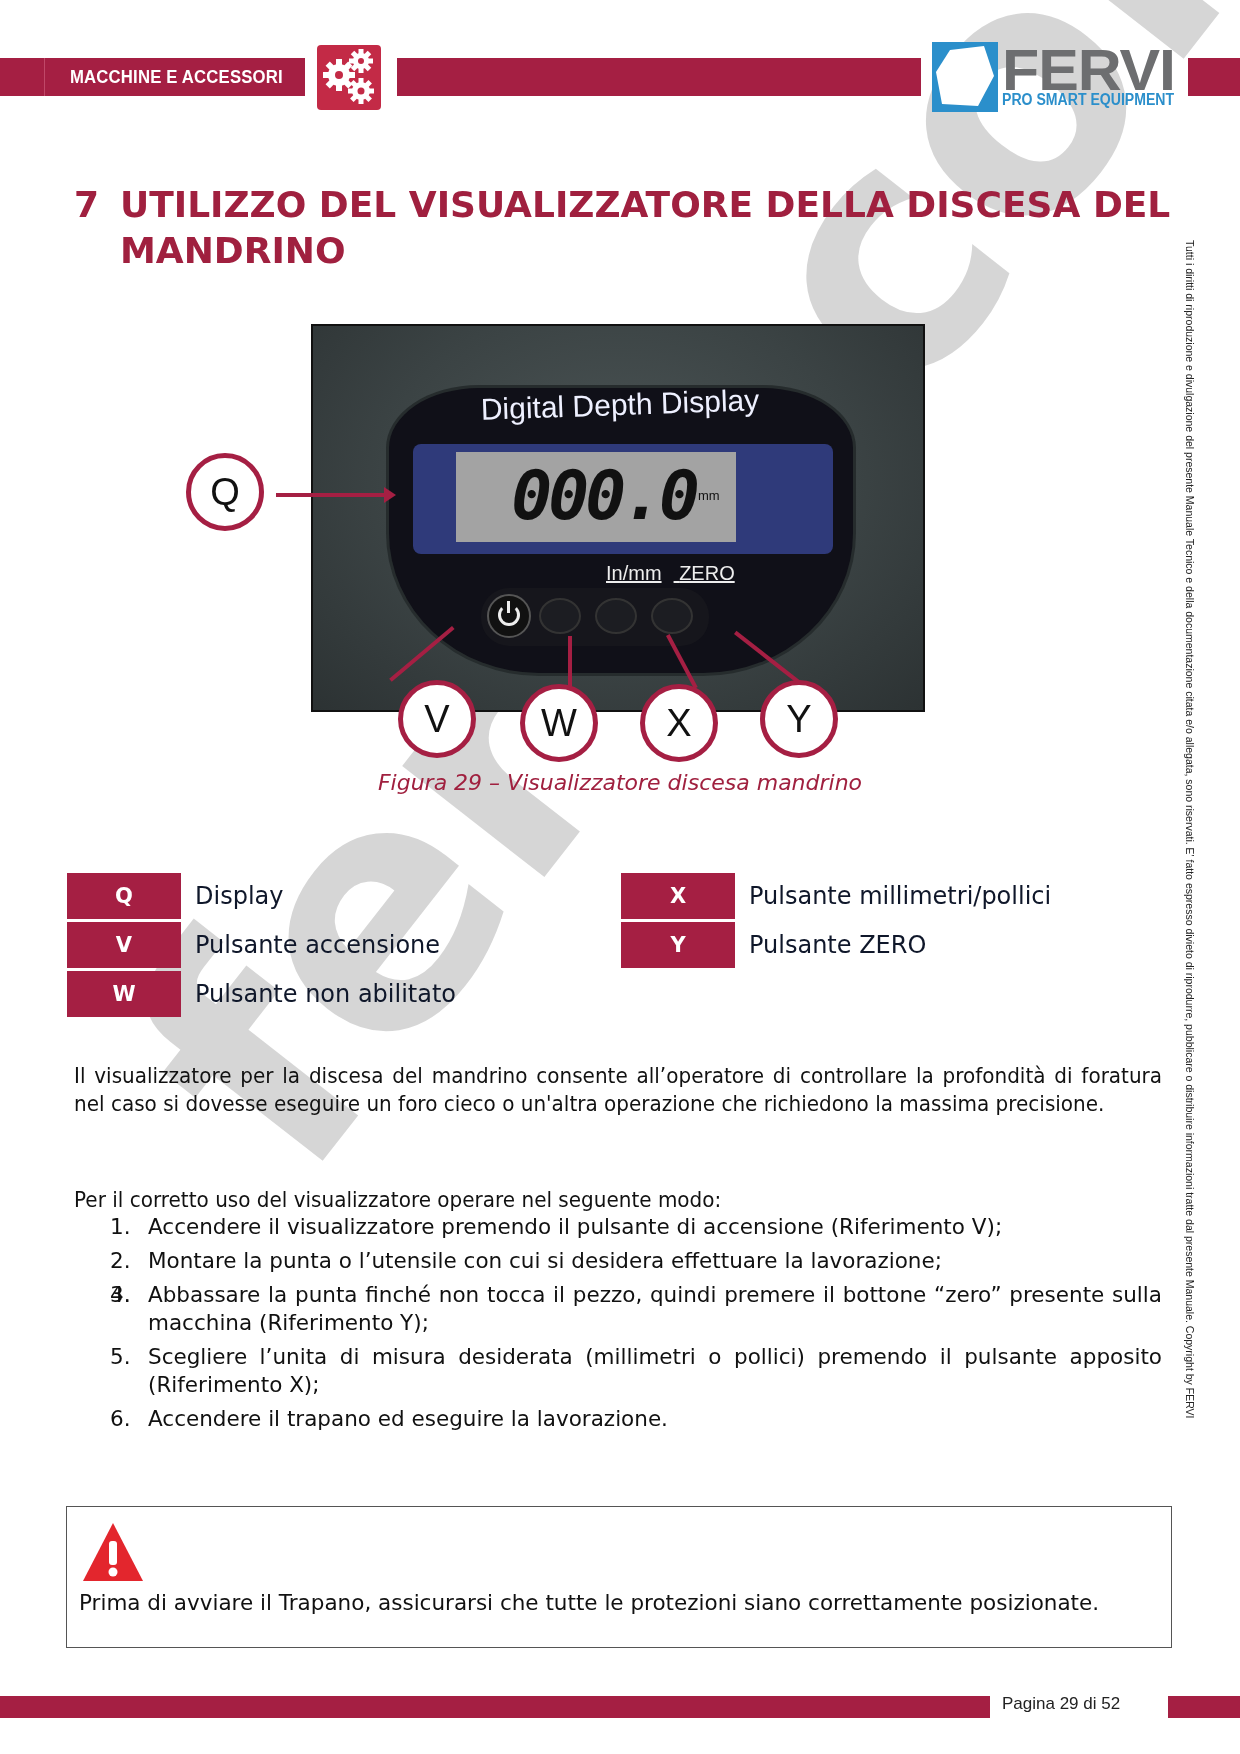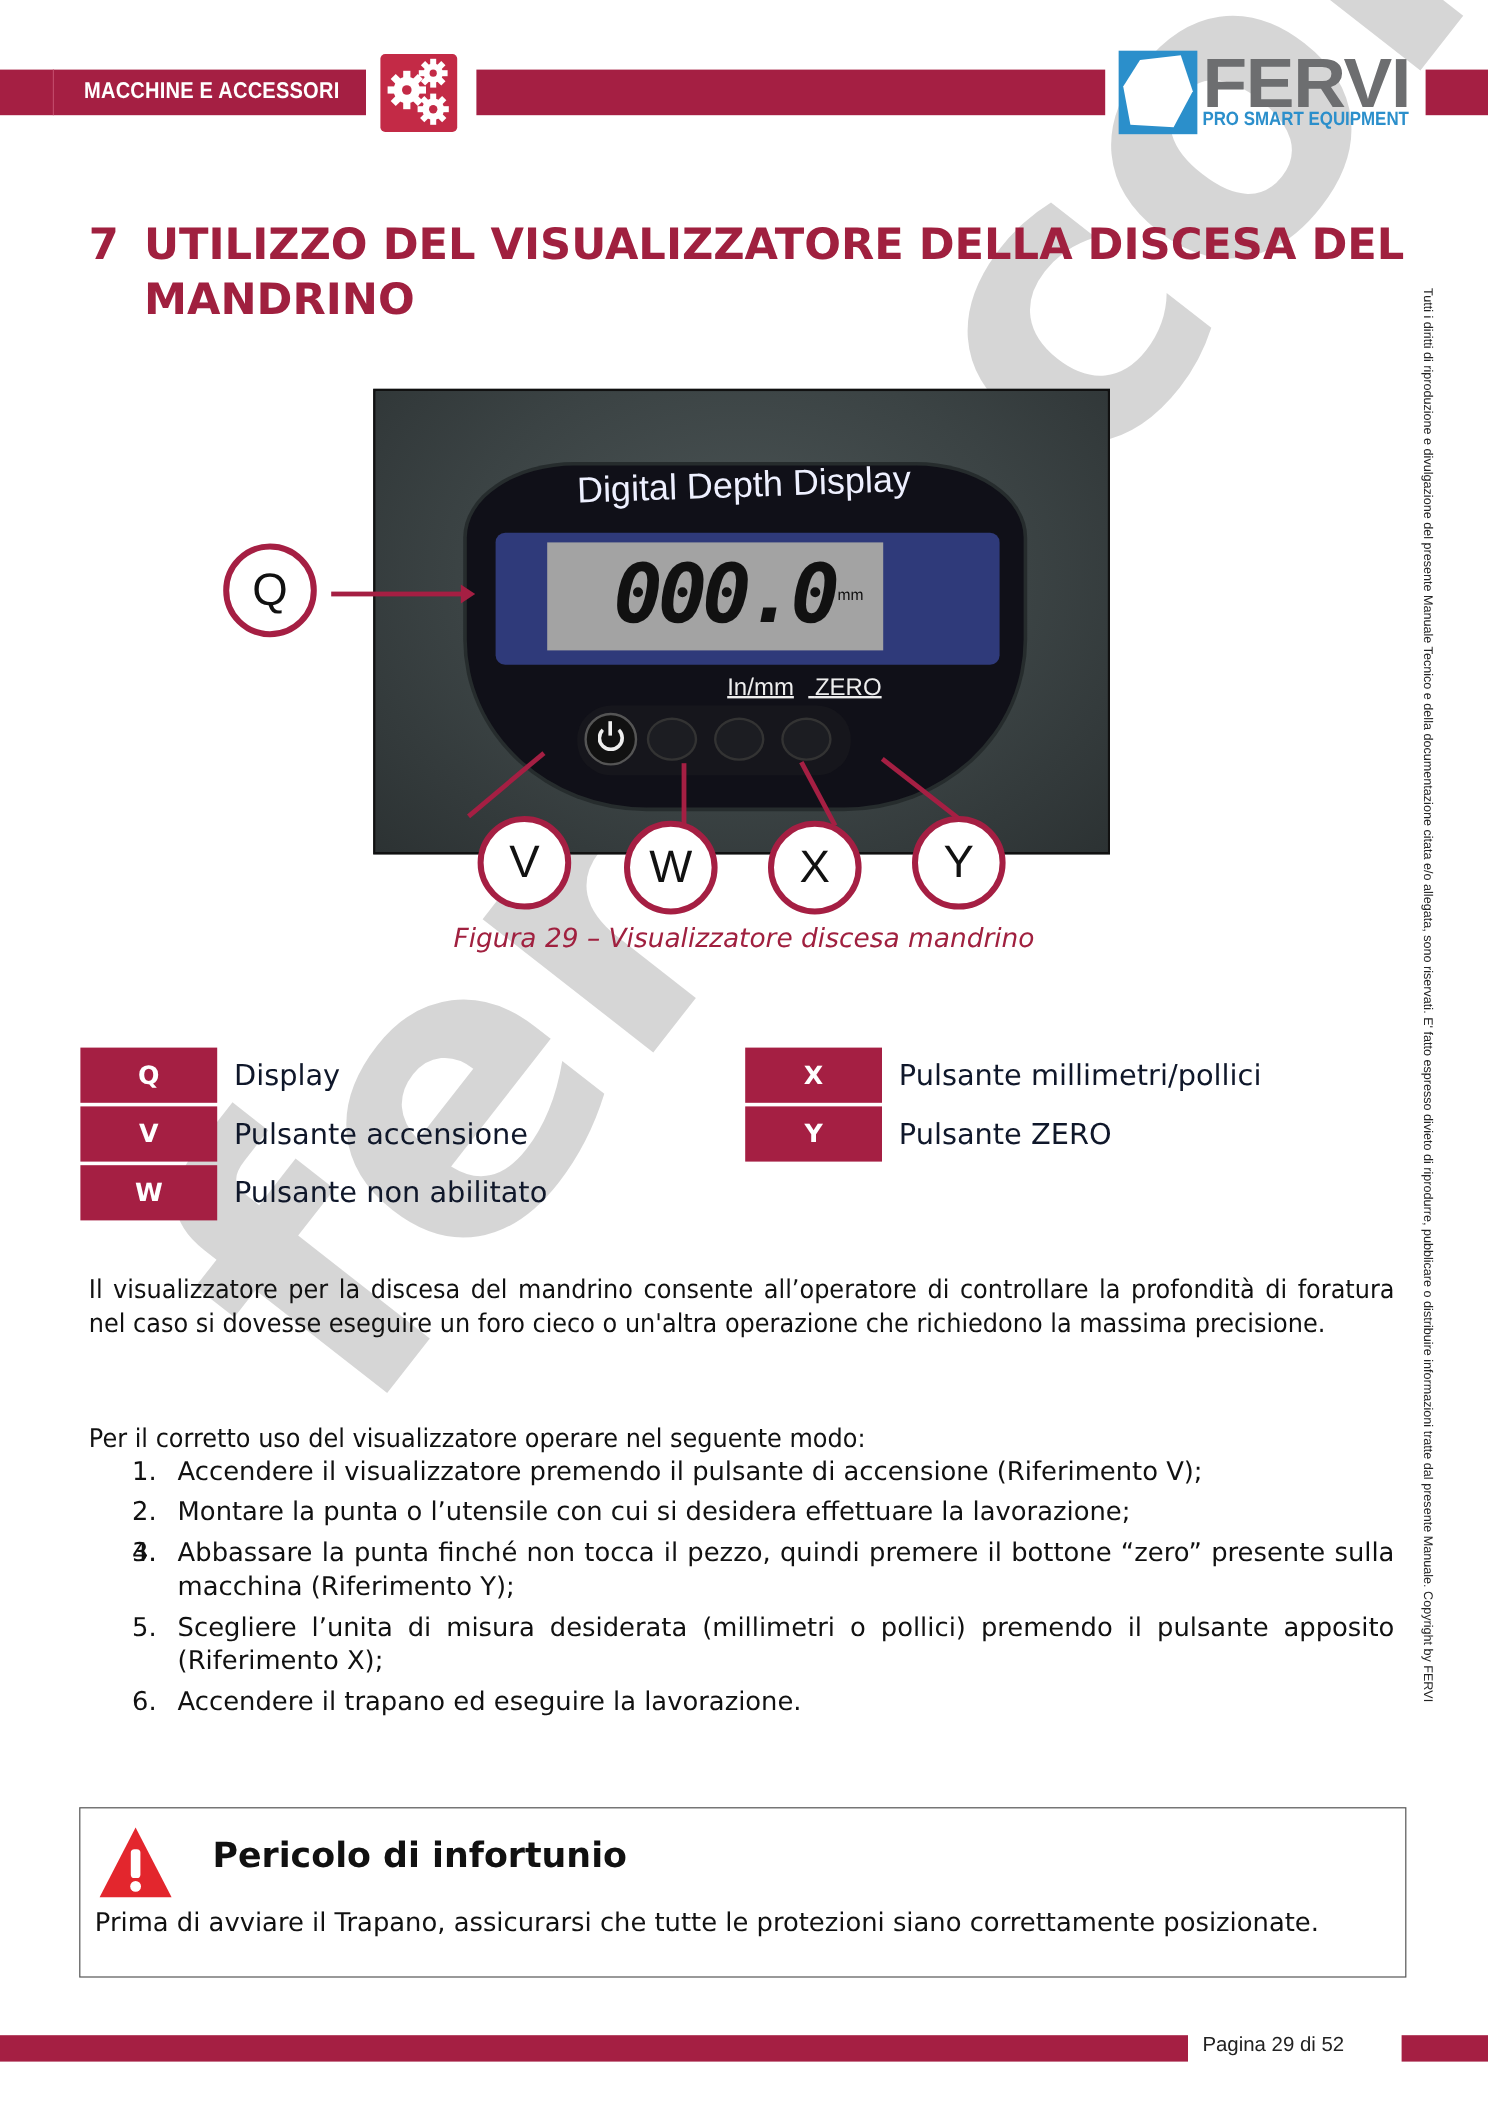--- a/index.html
+++ b/index.html
@@ -214,21 +214,20 @@
   <div class="step"><span class="n">5.</span><span>Scegliere l’unita di misura desiderata (millimetri o pollici) premendo il pulsante apposito (Riferimento X);</span></div>
   <div class="step"><span class="n">6.</span><span>Accendere il trapano ed eseguire la lavorazione.</span></div>
 </div>
 
 <div class="abs warn">
   <svg class="warn-icon" viewBox="0 0 64 62">
     <polygon points="32,2 62,60 2,60" fill="#e3262d"></polygon>
     <rect x="28" y="20" width="8" height="24" rx="3" fill="#fff"></rect>
     <circle cx="32" cy="51" r="4.5" fill="#fff"></circle>
   </svg>
-  <div class="warn-title">Pericolo di infortunio</div>
   <div class="warn-text">Prima di avviare il Trapano, assicurarsi che tutte le protezioni siano correttamente posizionate.</div>
 </div>
 
 <div class="abs side-note">Tutti i diritti di riproduzione e divulgazione del presente Manuale Tecnico e della documentazione citata e/o allegata, sono riservati. E' fatto espresso divieto di riprodurre, pubblicare o distribuire informazioni tratte dal presente Manuale. Copyright by FERVI</div>
 
 <div class="abs ftr-left"></div>
 <div class="abs ftr-page">Pagina 29 di 52</div>
 <div class="abs ftr-right"></div>
 
 </body></html>

